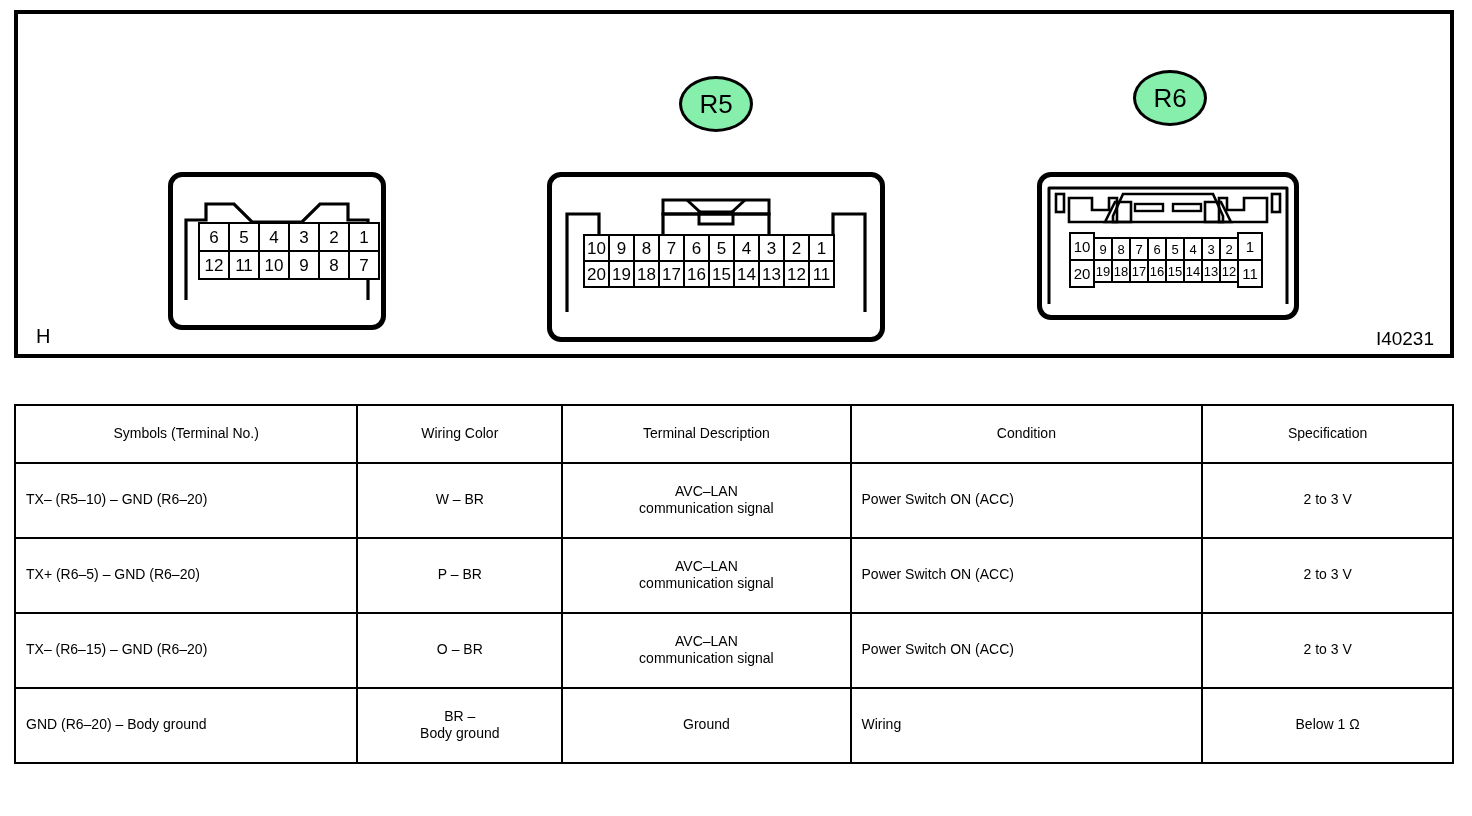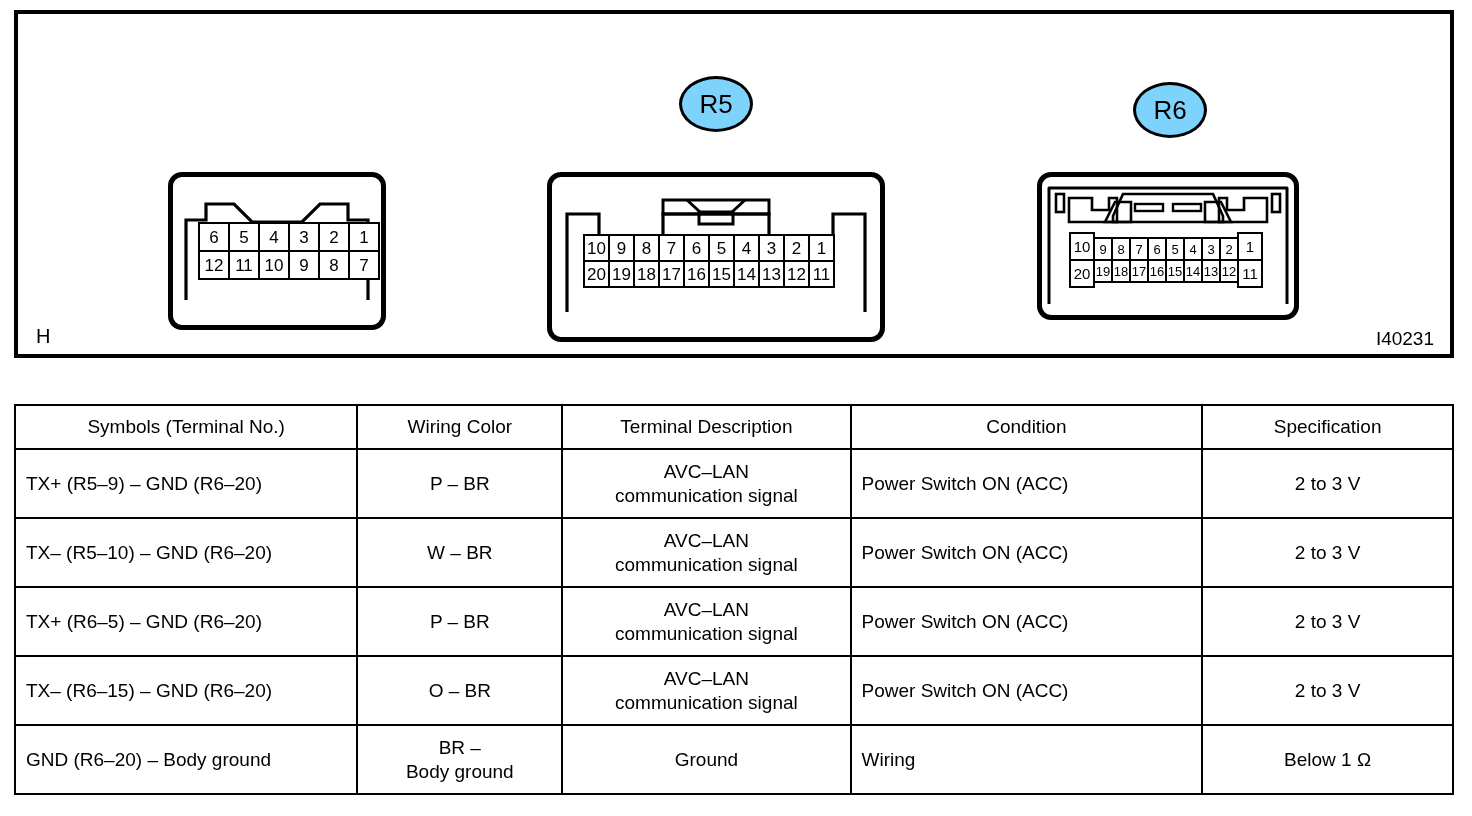--- a/index.html
+++ b/index.html
@@ -55,24 +55,24 @@
     position: absolute;
     width: 74px;
     height: 56px;
     border: 3px solid #000;
     border-radius: 50%;
     box-sizing: border-box;
     display: flex;
     align-items: center;
     justify-content: center;
     font-size: 26px;
-    background: #7dd3fc;
+    background: #86efac;
   }
   #label-r5 { left: 661px; top: 62px; }
-  #label-r6 { left: 1115px; top: 68px; }
+  #label-r6 { left: 1115px; top: 56px; }
 
   
   .connector {
     position: absolute;
   }
   .shell {
     position: absolute;
     left: 0; top: 0;
     width: 100%;
     height: 100%;
@@ -165,22 +165,22 @@
     position: absolute;
     left: 14px;
     top: 404px;
     width: 1440px;
     border-collapse: collapse;
     table-layout: fixed;
   }
   .spec-table th, .spec-table td {
     border: 2px solid #000;
     font-weight: normal;
-    font-size: 19px;
-    padding: 6px 10px;
+    font-size: 14px;
+    padding: 19px 10px;
     box-sizing: border-box;
     line-height: 1.25;
   }
   .spec-table thead th {
     height: 44px;
     text-align: center;
     vertical-align: middle;
   }
   .spec-table tbody td {
     height: 69px;
@@ -352,28 +352,20 @@
       <tr>
         <th class="c-symbols outer-top outer-left">Symbols (Terminal No.)</th>
         <th class="c-color outer-top">Wiring Color</th>
         <th class="c-desc outer-top">Terminal Description</th>
         <th class="c-cond outer-top">Condition</th>
         <th class="c-spec outer-top outer-right">Specification</th>
       </tr>
     </thead>
     <tbody>
       <tr>
-        <td class="c-symbols outer-left">TX+ (R5–9) – GND (R6–20)</td>
-        <td class="c-color">P – BR</td>
-        <td class="c-desc two-line">AVC–LAN
-communication signal</td>
-        <td class="c-cond">Power Switch ON (ACC)</td>
-        <td class="c-spec outer-right">2 to 3 V</td>
-      </tr>
-      <tr>
         <td class="c-symbols outer-left">TX– (R5–10) – GND (R6–20)</td>
         <td class="c-color">W – BR</td>
         <td class="c-desc two-line">AVC–LAN
 communication signal</td>
         <td class="c-cond">Power Switch ON (ACC)</td>
         <td class="c-spec outer-right">2 to 3 V</td>
       </tr>
       <tr>
         <td class="c-symbols outer-left">TX+ (R6–5) – GND (R6–20)</td>
         <td class="c-color">P – BR</td>

